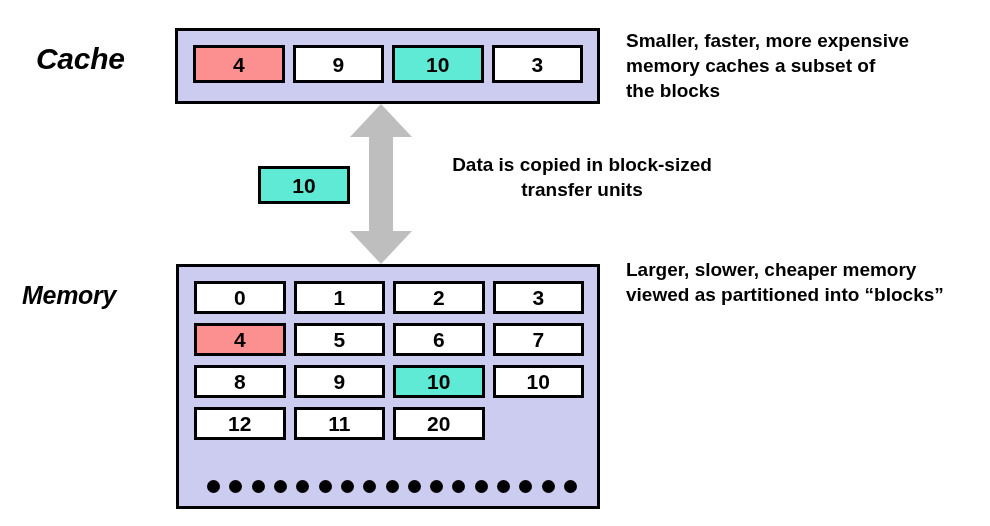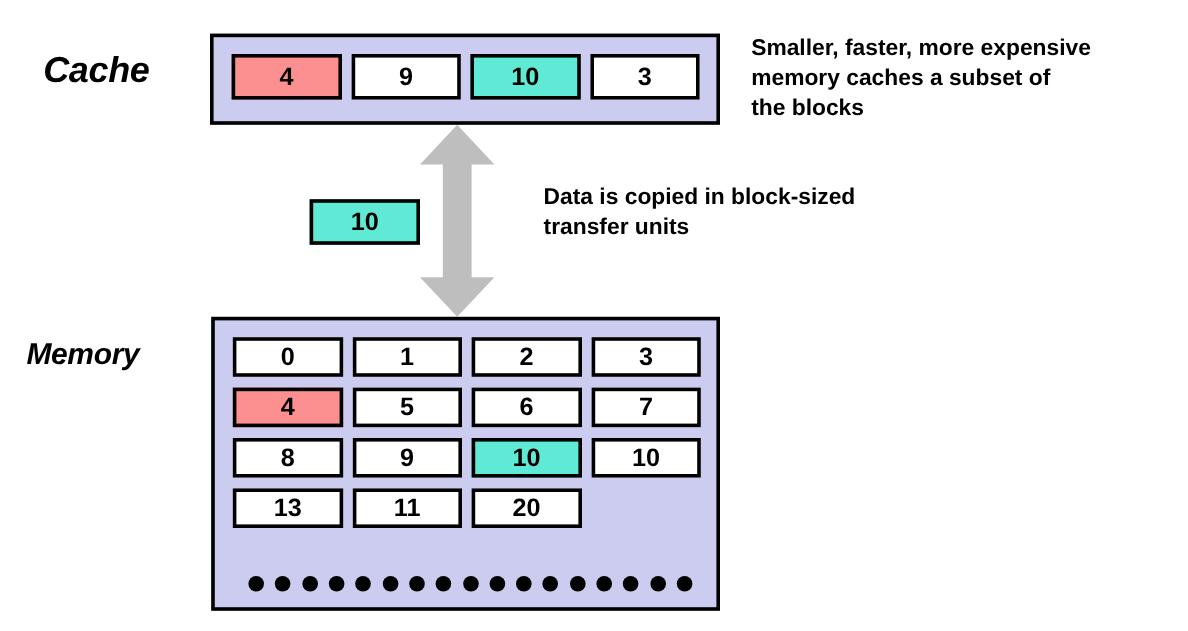--- a/index.html
+++ b/index.html
@@ -138,21 +138,21 @@
   
   .note {
     position: absolute;
     font-size: 19px;
     font-weight: bold;
     color: #000000;
     line-height: 1.32;
     white-space: pre-line;
   }
   #note-cache    { left: 626px; top: 28px;  width: 350px; }
-  #note-transfer { left: 453px; top: 152px; width: 300px; }
+  #note-transfer { left: 432px; top: 152px; width: 300px; text-align: center; }
   #note-memory   { left: 626px; top: 257px; width: 360px; }
 </style>
 </head>
 <body>
 
 <div id="stage">
 
   <div class="row-label" id="cache-label">Cache</div>
 
   <div class="bank" id="cache-bank"></div>
@@ -189,21 +189,21 @@
       <div class="cell">2</div>
       <div class="cell">3</div>
       <div class="cell red">4</div>
       <div class="cell">5</div>
       <div class="cell">6</div>
       <div class="cell">7</div>
       <div class="cell">8</div>
       <div class="cell">9</div>
       <div class="cell green">10</div>
       <div class="cell">10</div>
-      <div class="cell">13</div>
+      <div class="cell">12</div>
       <div class="cell">11</div>
       <div class="cell">20</div>
     </div>
 
   <div id="memory-dots">
       <span class="dot"></span>
       <span class="dot"></span>
       <span class="dot"></span>
       <span class="dot"></span>
       <span class="dot"></span>
@@ -214,14 +214,16 @@
       <span class="dot"></span>
       <span class="dot"></span>
       <span class="dot"></span>
       <span class="dot"></span>
       <span class="dot"></span>
       <span class="dot"></span>
       <span class="dot"></span>
       <span class="dot"></span>
     </div>
 
+  <div class="note" id="note-memory">Larger, slower, cheaper memory
+viewed as partitioned into “blocks”</div>
 
 </div>
 
 </body></html>

